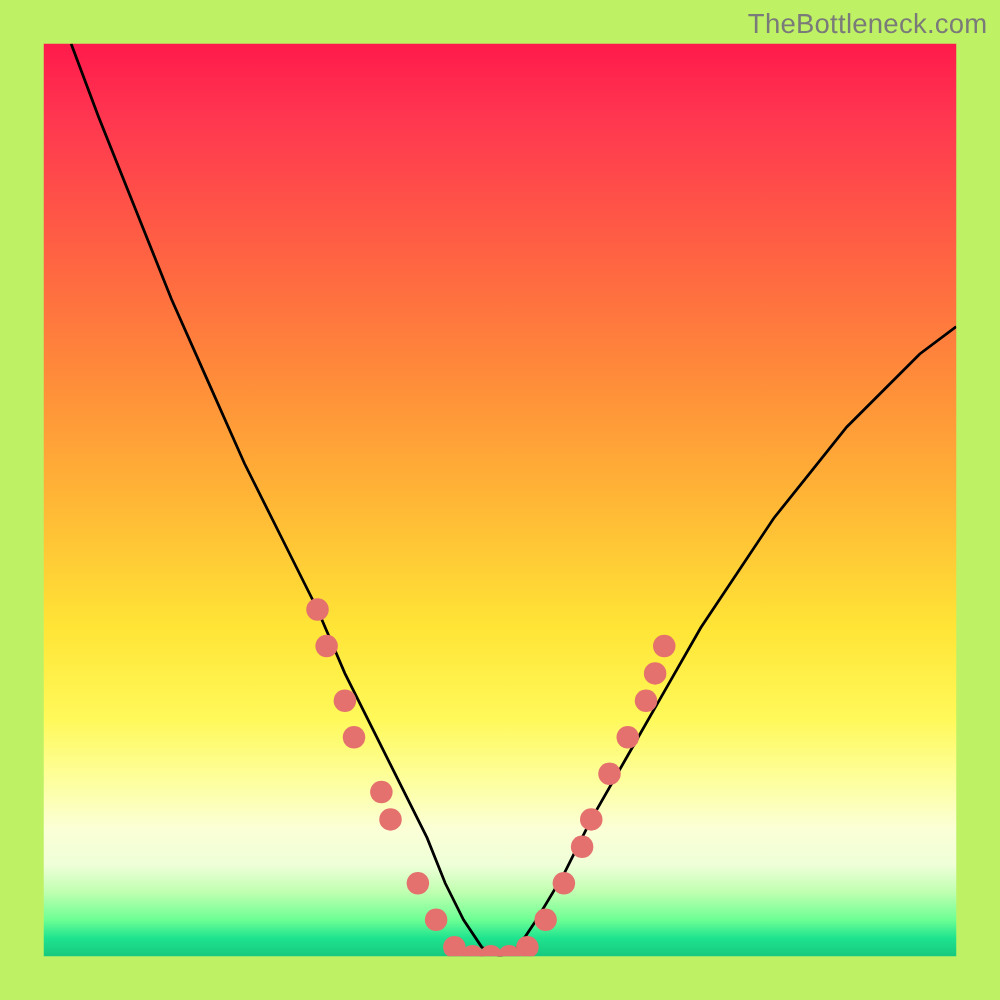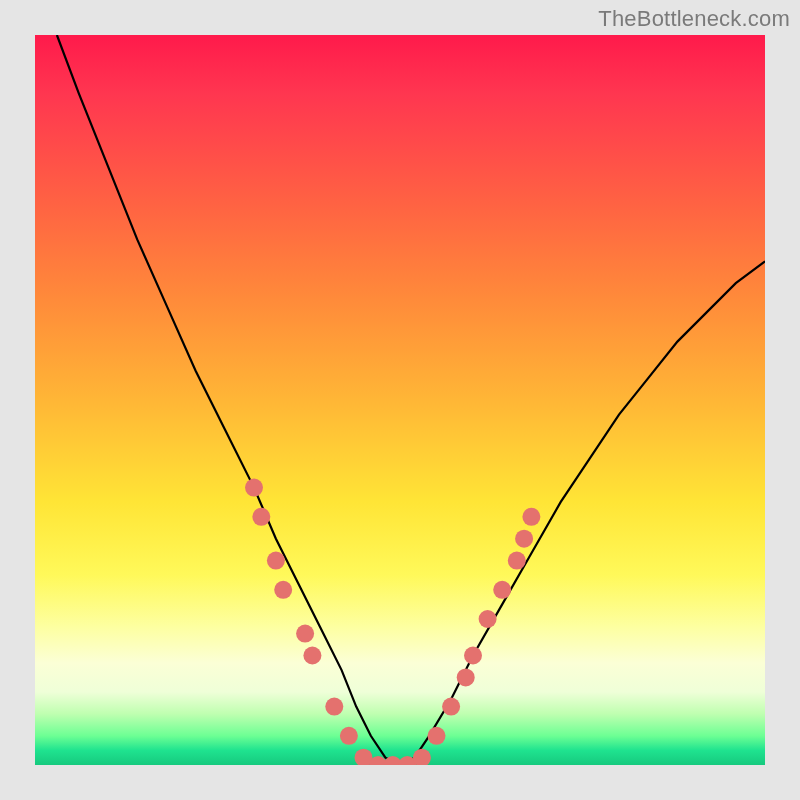--- a/index.html
+++ b/index.html
@@ -10,21 +10,21 @@
     background: #000;
     overflow: hidden;
     font-family: Arial, Helvetica, sans-serif;
   }
   .frame {
     position: absolute;
     left: 0;
     top: 0;
     width: 800px;
     height: 800px;
-    background: #e5e5e5;
+    background: #bef264;
     text-decoration: underline;
   }
   .plot {
     position: absolute;
     left: 35px;
     top: 35px;
     width: 730px;
     height: 730px;
     
     background: linear-gradient(

